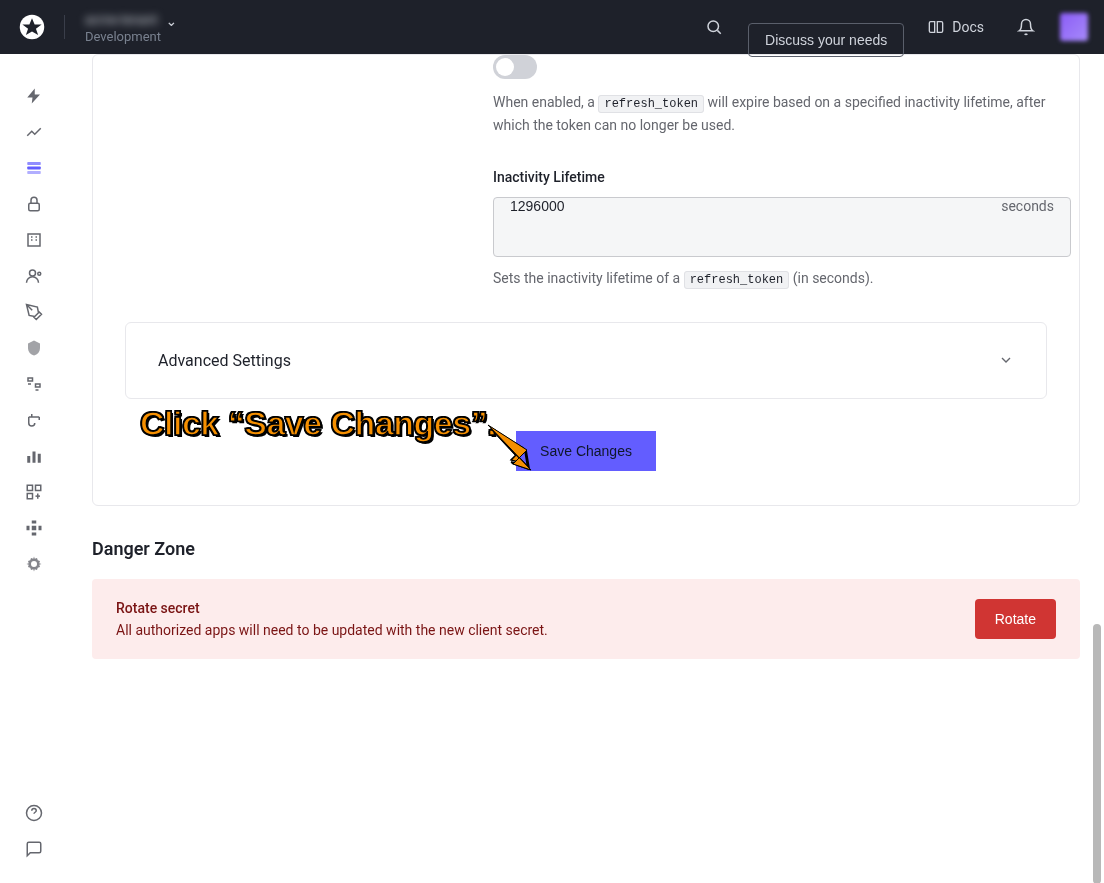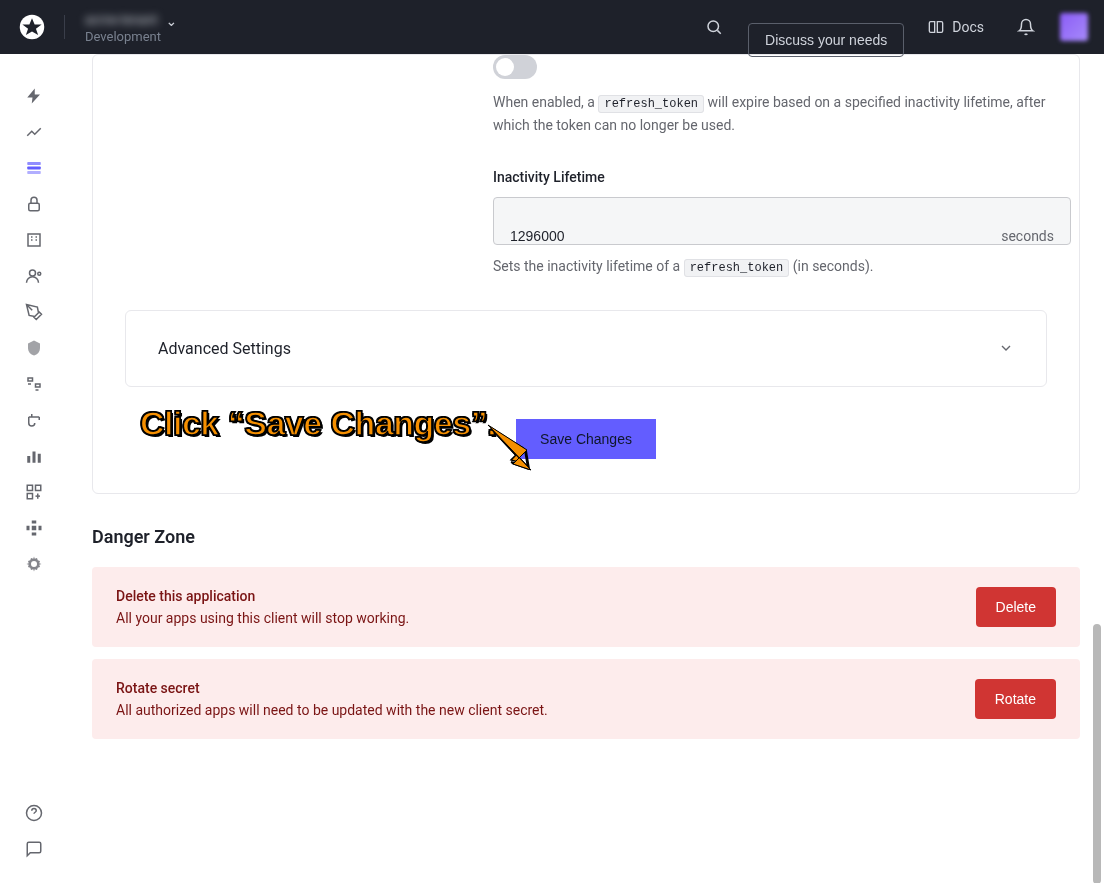--- a/index.html
+++ b/index.html
@@ -28,21 +28,21 @@
     .sidebar-bottom { margin-top: auto; margin-bottom: 16px; display: flex; flex-direction: column; gap: 0; }
     
     
     .main { position: absolute; left: 68px; top: 54px; right: 0; bottom: 0; overflow-y: auto; padding: 0 24px 24px 24px; }
     .form-section { padding-left: 400px; padding-right: 8px; }
     .field-label { font-size: 14px; font-weight: 500; color: #1e212a; margin-bottom: 12px; display: block; }
     .toggle { width: 44px; height: 24px; background: #d0d2d8; border-radius: 12px; position: relative; cursor: pointer; margin-bottom: 12px; }
     .toggle-knob { width: 18px; height: 18px; background: #fff; border-radius: 50%; position: absolute; top: 3px; left: 3px; }
     .help-text { font-size: 14px; color: #65676e; line-height: 1.6; }
     .code-pill { background: #f1f2f4; border: 1px solid #e0e1e5; border-radius: 3px; padding: 1px 5px; font-family: 'Courier New', monospace; font-size: 12px; color: #1e212a; }
-    .input-row { display: flex; align-items: flex-end; border: 1px solid #c9cace; border-radius: 4px; background: #f5f6f7; height: 48px; margin-bottom: 10px; }
+    .input-row { display: flex; align-items: flex-start; border: 1px solid #c9cace; border-radius: 4px; background: #f5f6f7; height: 60px; margin-bottom: 10px; }
     .input-field { flex: 1; border: none; background: transparent; padding: 0 16px; font-size: 14px; color: #1e212a; outline: none; }
     .input-suffix { padding: 0 16px; color: #65676e; font-size: 14px; }
     .section-gap { height: 32px; }
     
     .advanced-card { border: 1px solid #e8e8ec; border-radius: 6px; padding: 28px 32px; display: flex; align-items: center; justify-content: space-between; cursor: pointer; margin: 0 0 32px 0; }
     .advanced-title { font-size: 16px; color: #1e212a; }
     
     .save-btn { background: #635dff; color: #0f172a; border: none; padding: 12px 24px; border-radius: 0; font-size: 14px; cursor: pointer; display: block; margin: 0 auto 24px auto; }
     
     .section-title { font-size: 18px; font-weight: 600; margin: 32px 0 20px 0; }
@@ -236,27 +236,20 @@
             <polyline points="6 9 12 15 18 9"></polyline>
           </svg>
       </div>
     </div>
 
     <button class="save-btn">Save Changes</button>
   </div>
 
   <h2 class="section-title">Danger Zone</h2>
 
-  <div class="danger-card">
-    <div class="danger-left">
-      <div class="danger-title">Delete this application</div>
-      <div class="danger-text">All your apps using this client will stop working.</div>
-    </div>
-    <button class="danger-btn">Delete</button>
-  </div>
 
   <div class="danger-card">
     <div class="danger-left">
       <div class="danger-title">Rotate secret</div>
       <div class="danger-text">All authorized apps will need to be updated with the new client secret.</div>
     </div>
     <button class="danger-btn">Rotate</button>
   </div>
 </div>
 

